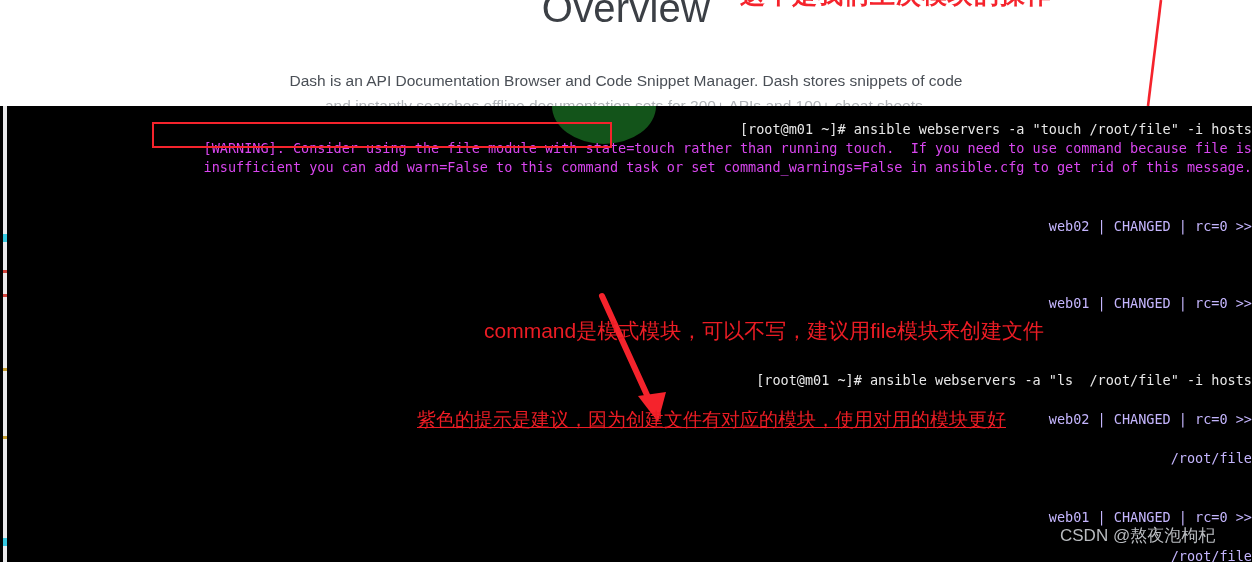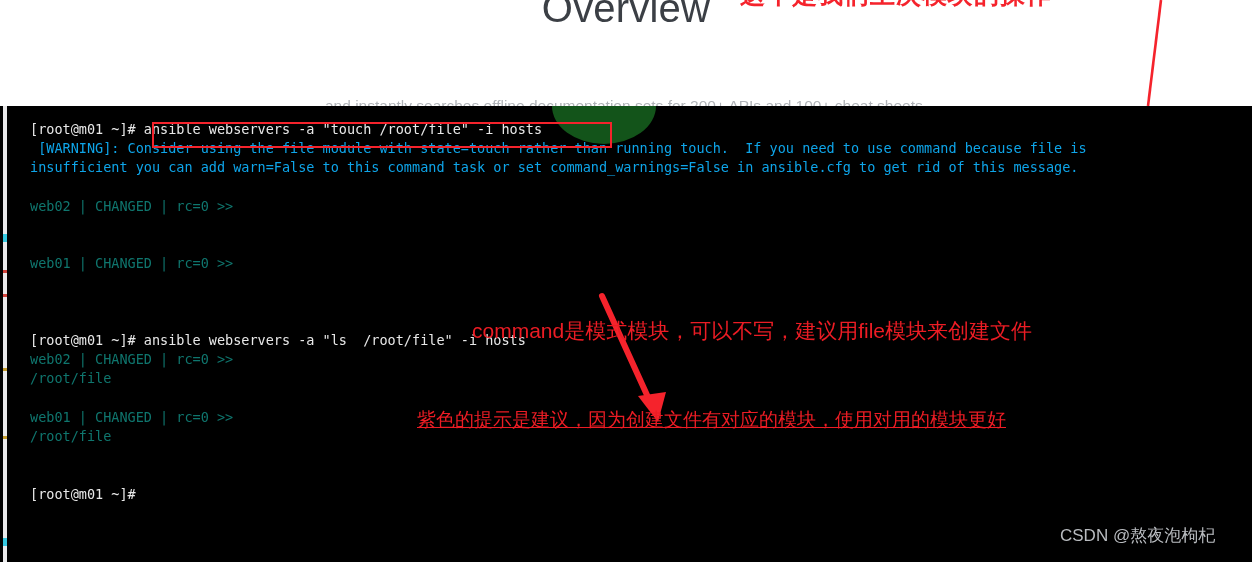--- a/index.html
+++ b/index.html
@@ -101,24 +101,24 @@
   #term-text {
     position: absolute;
     left: 30px; top: 14px;
     width: 1222px;
     font-family: "DejaVu Sans Mono", "Liberation Mono", monospace;
     font-size: 13.5px;
     line-height: 19.2px;
     white-space: pre;
     color: #d8d8d8;
   }
-  .ln { white-space: pre; height: 19.2px; }
+  .ln { white-space: pre; height: 19.2px; text-align: right; }
   .c-white   { color: #e8e8e8; }
-  .c-magenta { color: #0ea5e9; }
-  .c-yellow  { color: #0f766e; }
+  .c-magenta { color: #d946ef; }
+  .c-yellow  { color: #c4b5fd; margin-top: 20px; }
 
   
   #cmd-box {
     position: absolute;
     left: 152px; top: 16px;
     width: 460px; height: 26px;
     border: 2.5px solid #f5232c;
     box-sizing: border-box;
   }
 
@@ -126,38 +126,39 @@
   #arrow { position: absolute; left: 586px; top: 186px; width: 92px; height: 136px; }
 
   
   .term-note {
     position: absolute;
     font-family: "Liberation Sans", sans-serif;
     color: #ec1c24;
     font-weight: 400;
     white-space: nowrap;
   }
-  #note-1 { left: 472px; top: 211px; font-size: 21px; }
+  #note-1 { left: 484px; top: 211px; font-size: 21px; }
   #note-2 { left: 417px; top: 301px; font-size: 19px; text-decoration: underline; }
 
   
   #watermark {
     position: absolute;
     left: 1060px; top: 524px;
     font-family: "Liberation Sans", sans-serif;
     font-size: 17px;
     color: #b9bcc0;
     white-space: nowrap;
   }
 </style>
 </head>
 <body>
 
 <div id="page-bg">
   <div id="overview-title">Overview</div>
+  <div id="overview-para">Dash is an API Documentation Browser and Code Snippet Manager. Dash stores snippets of code</div>
   <div id="overview-para2">and instantly searches offline documentation sets for 200+ APIs and 100+ cheat sheets.</div>
 </div>
 
 <div id="top-annotation">这个是我们上次模块的操作</div>
 <svg id="top-leader-line" viewBox="0 0 24 106">
   <line x1="21" y1="0" x2="8" y2="106" stroke="#f5232c" stroke-width="2.6"></line>
 </svg>
 
 <div id="terminal">
 

